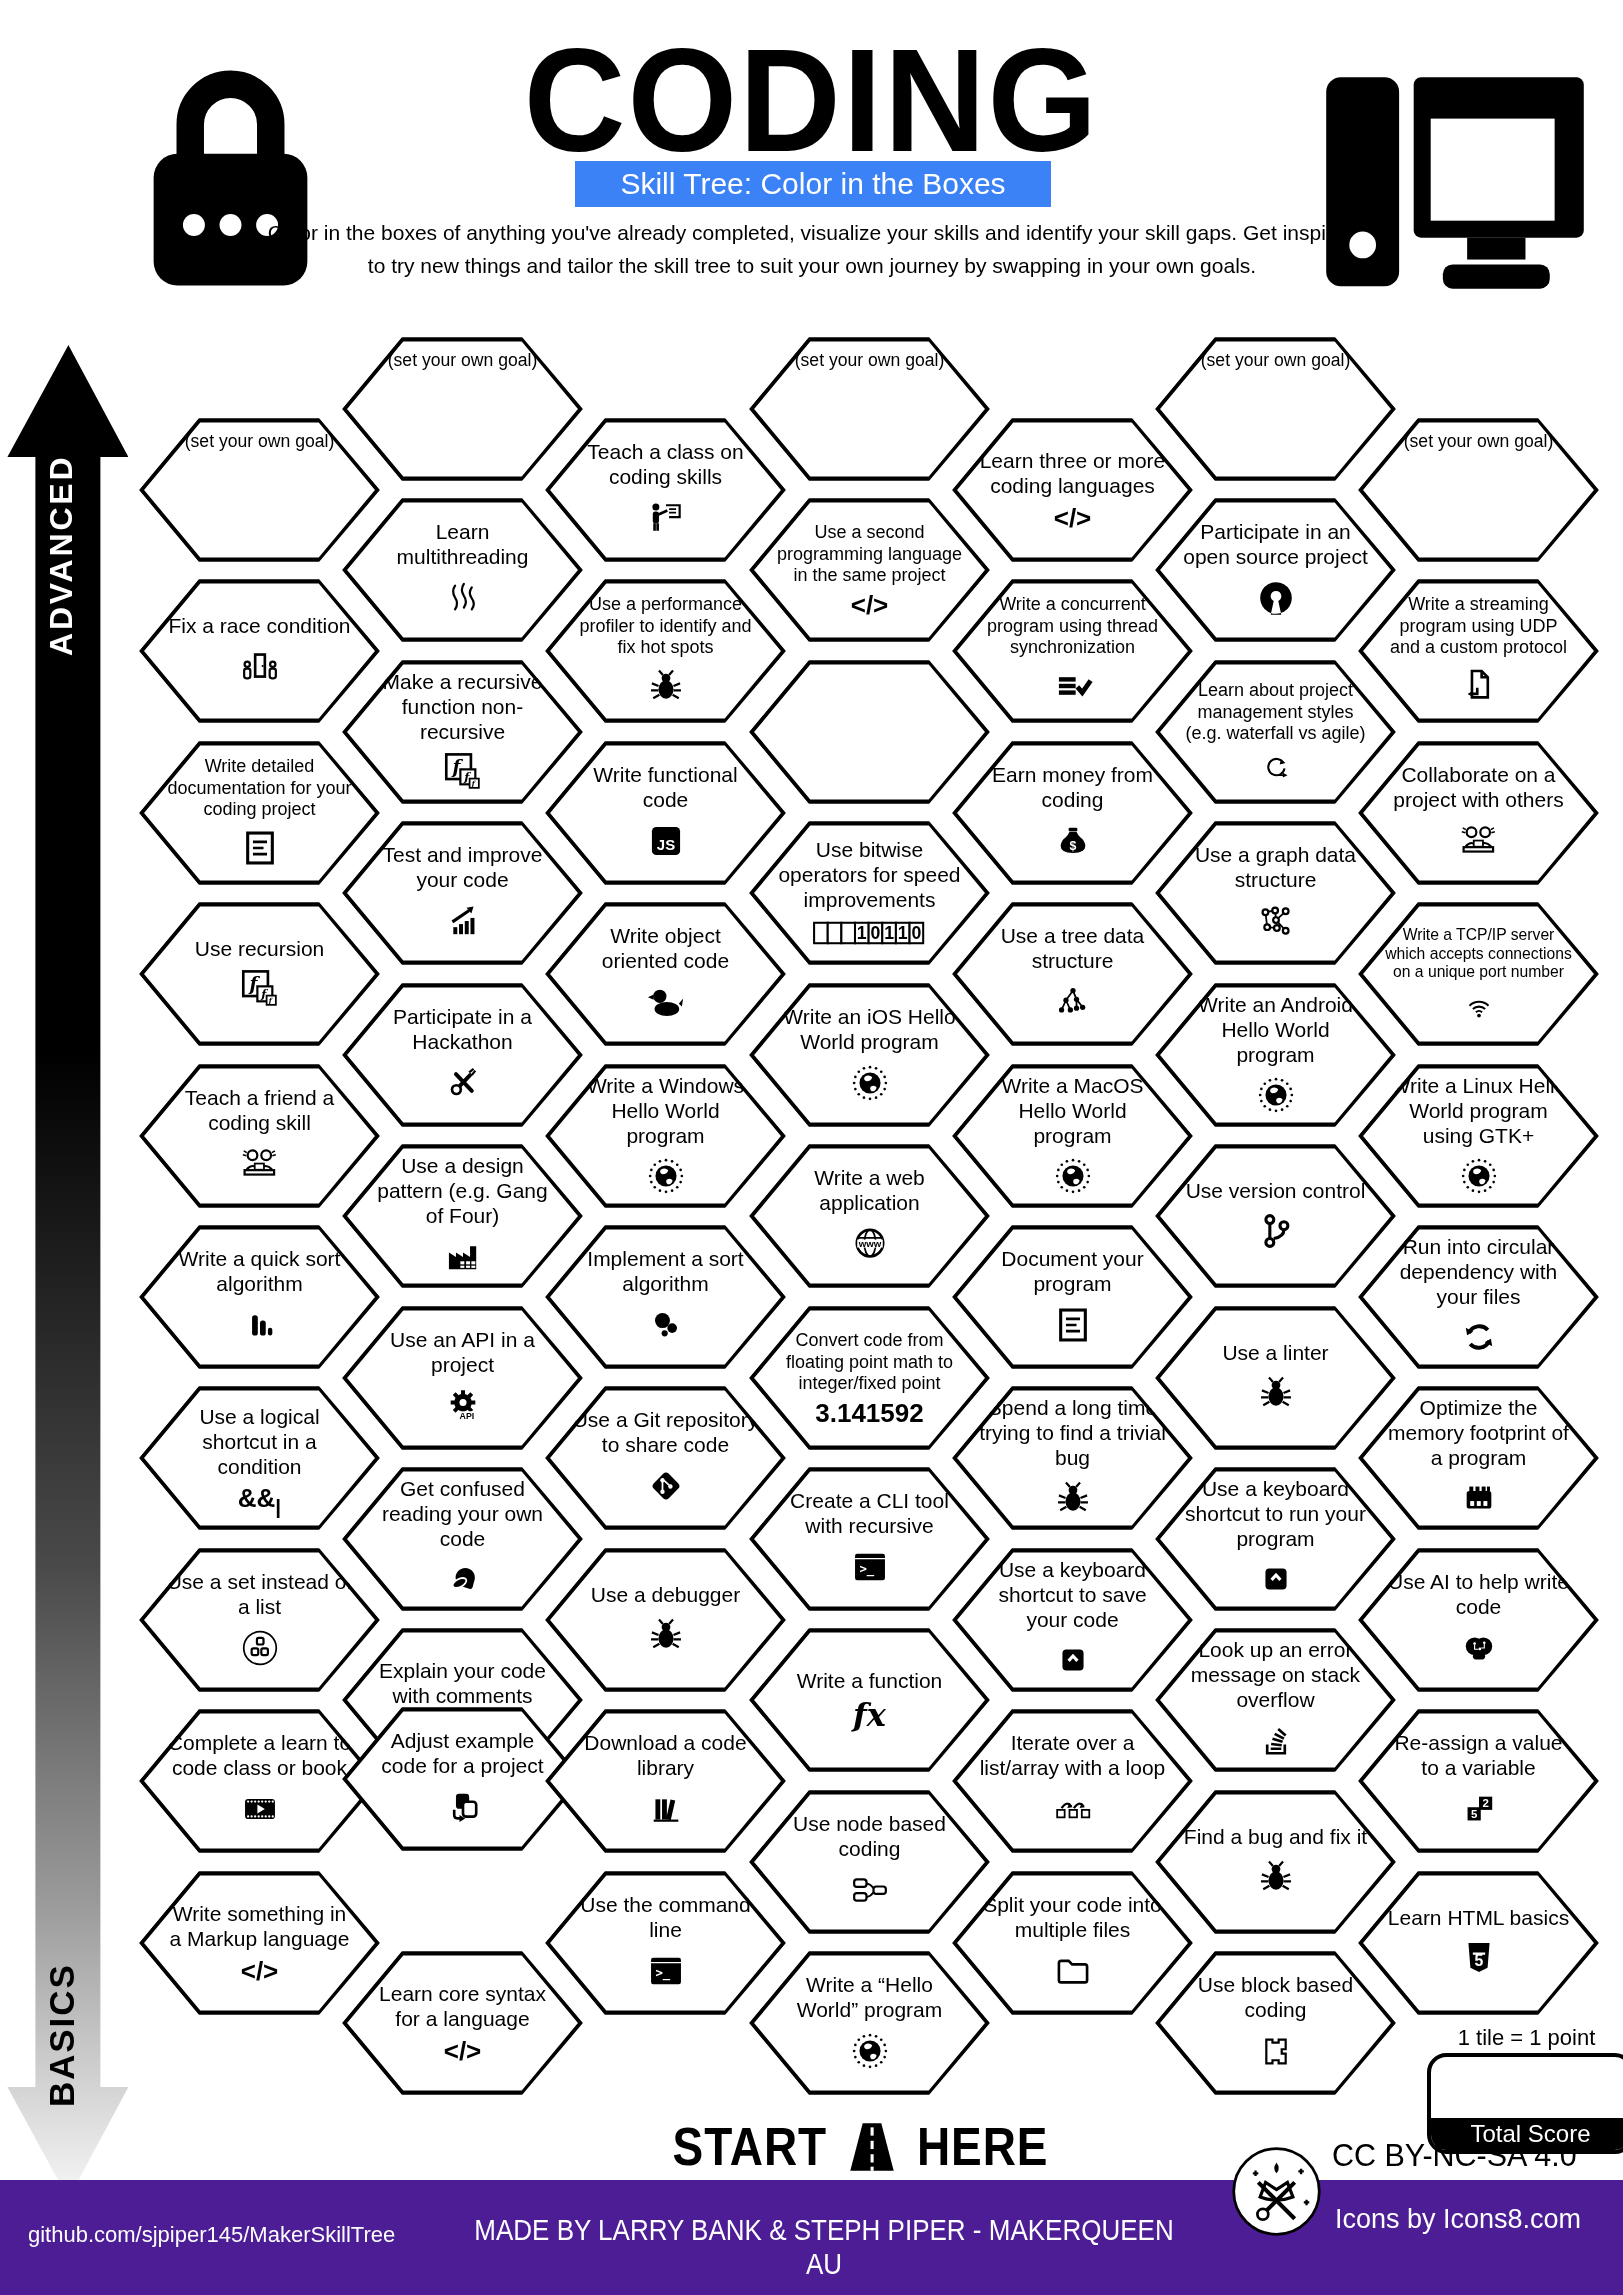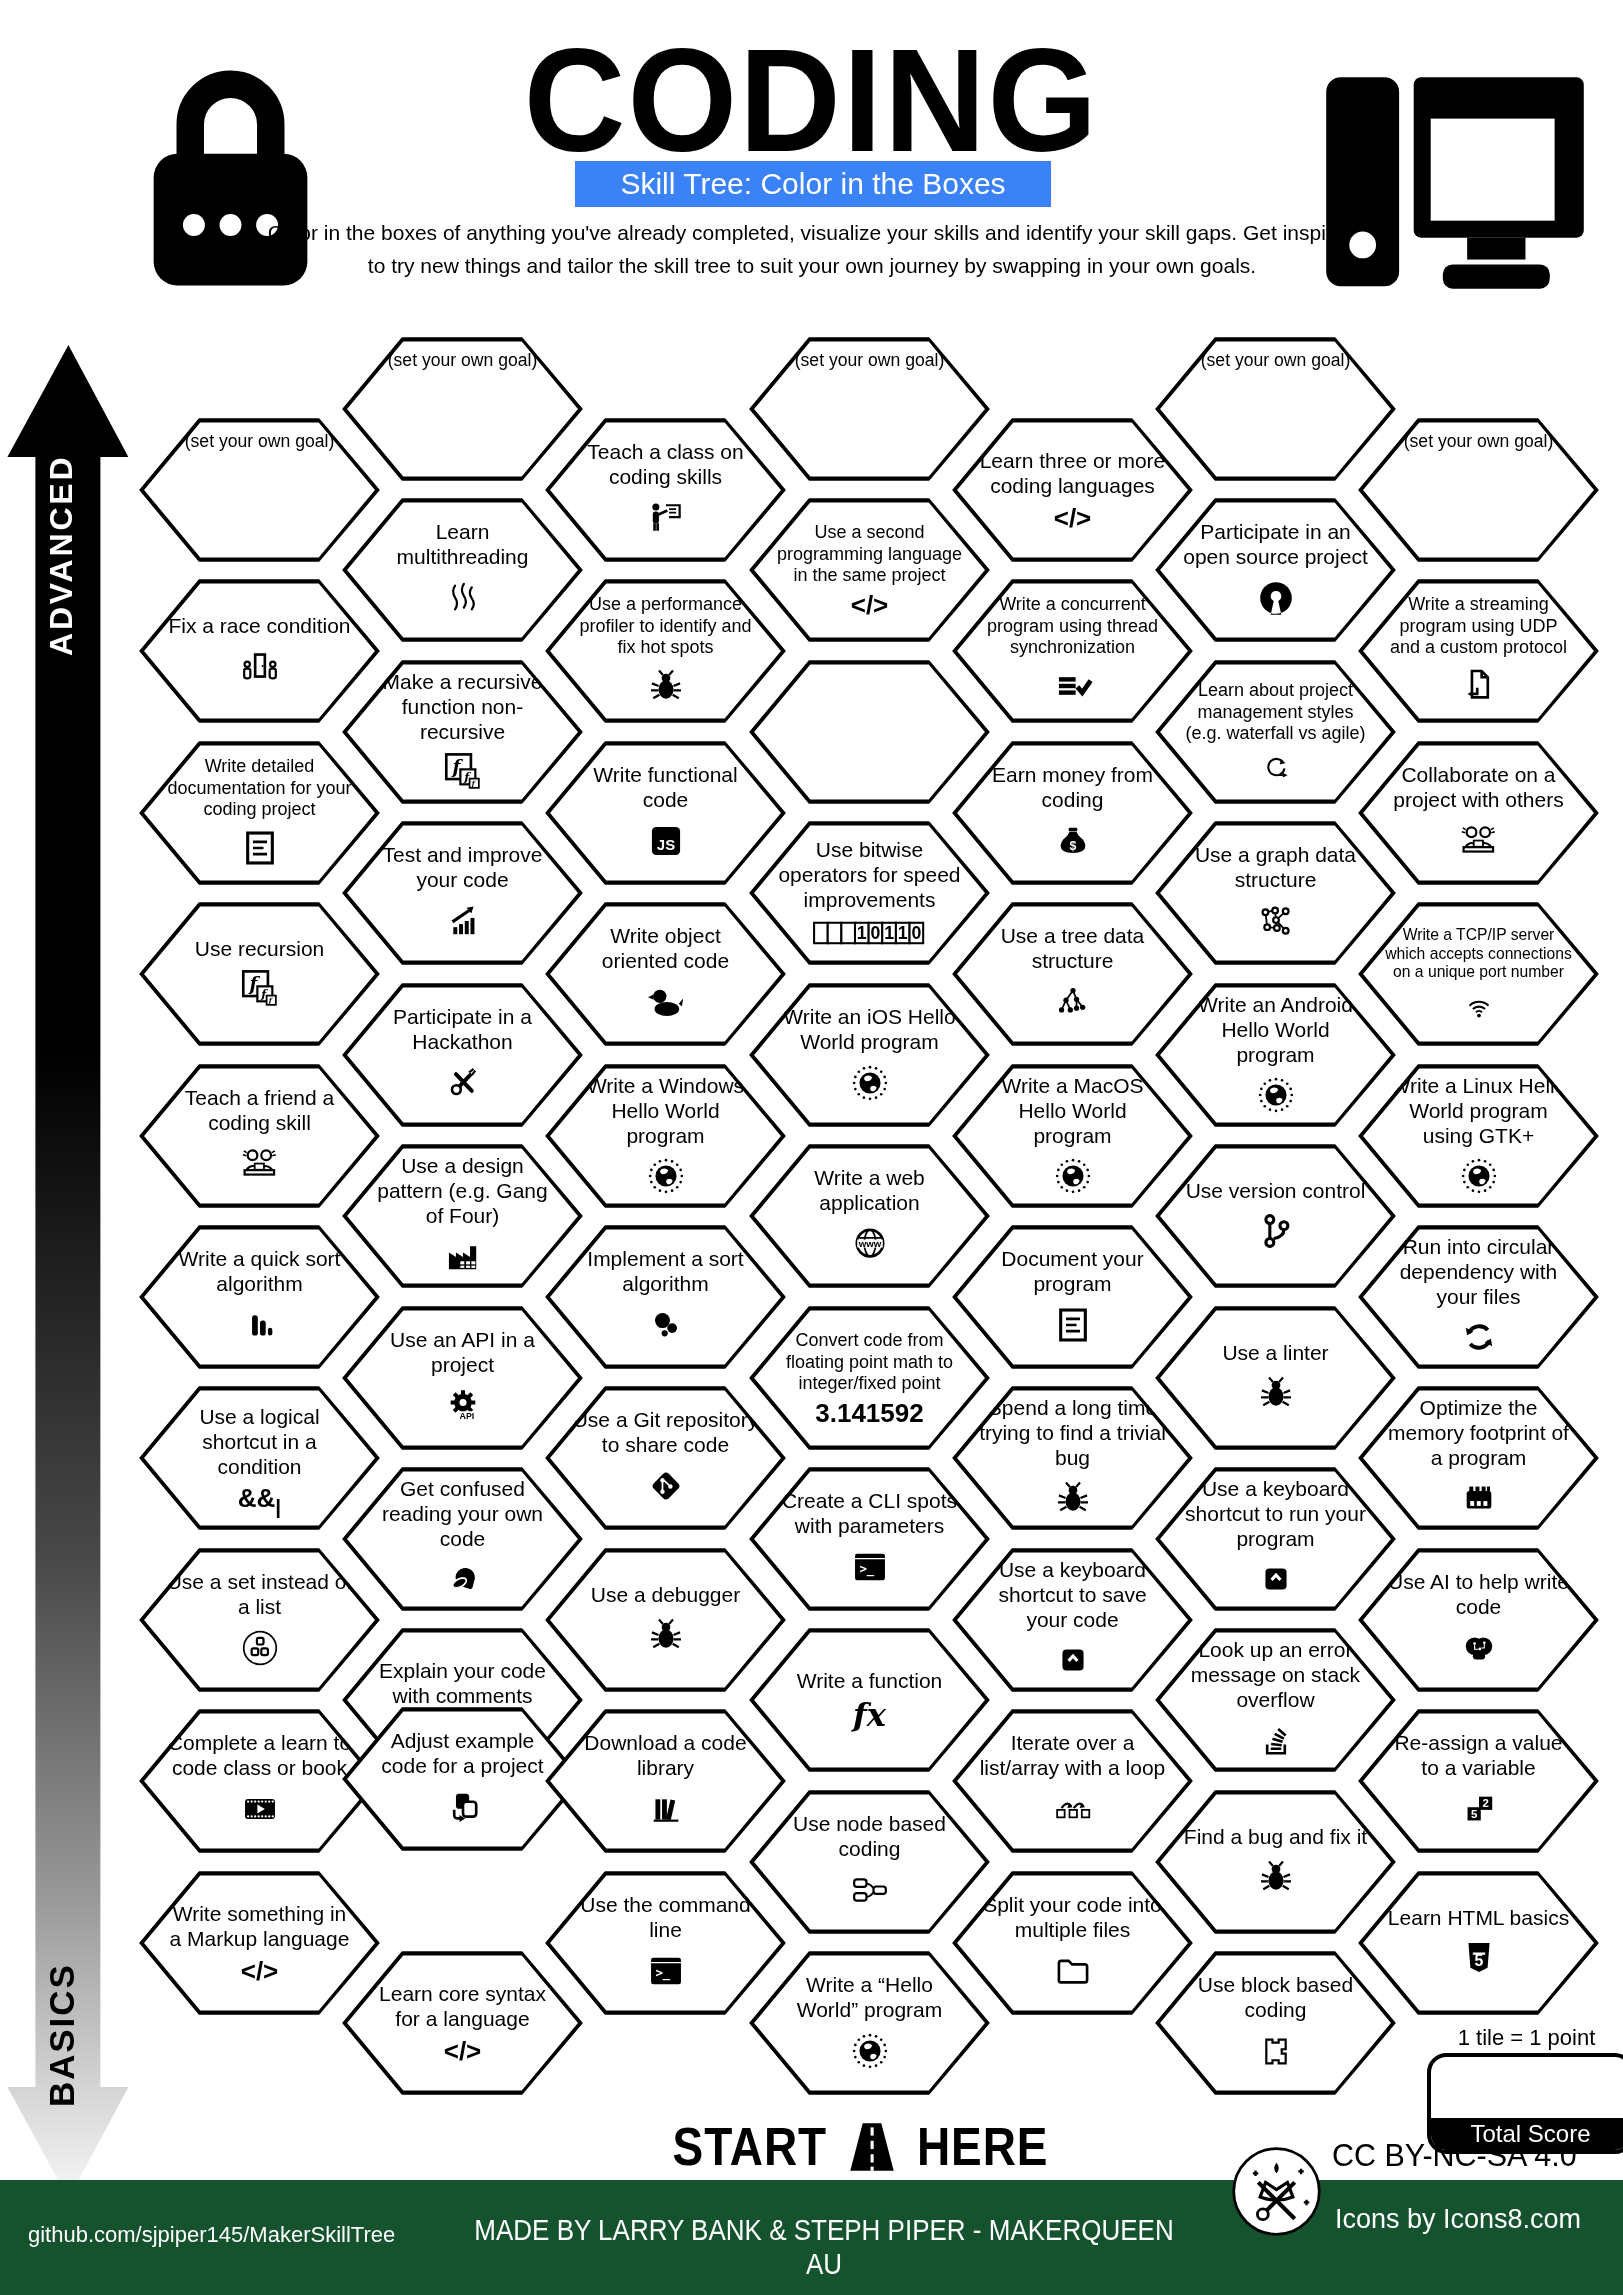--- a/index.html
+++ b/index.html
@@ -55,21 +55,21 @@
   .name-row .nlabel{font-size:25px;}
   .name-line{position:absolute;left:69px;top:31px;width:331px;height:2.8px;background:#000;}
   .tile-note{position:absolute;left:1448px;top:2025px;width:157px;text-align:center;font-size:22px;}
   .score-box{position:absolute;left:1427px;top:2053px;width:199px;height:93px;background:#fff;
       border:4.2px solid #000;border-radius:19.4px;overflow:hidden;}
   .score-bar{position:absolute;left:0;right:0;bottom:0;height:32px;background:#000;color:#fff;
       display:flex;align-items:center;justify-content:center;font-size:24px;}
   .logo-wrap{position:absolute;left:1231px;top:2146px;width:91px;height:91px;z-index:3;}
   .license{position:absolute;left:1332px;top:2138px;font-size:30.5px;z-index:3;}
 
-  .footer-bar{position:absolute;left:0;top:2180px;width:1623px;height:116px;background:#14532d;color:#fff;}
+  .footer-bar{position:absolute;left:0;top:2180px;width:1623px;height:116px;background:#4c1d95;color:#fff;}
   .f-left{position:absolute;left:28px;top:42px;font-size:22px;}
   .f-center{position:absolute;left:463px;top:37px;width:722px;text-align:center;font-size:26px;transform:scaleY(1.1);}
   .f-right{position:absolute;left:1335px;top:24px;font-size:27px;}
 </style>
 </head>
 <body>
 
 <div id="page">
 
   <div class="lock-wrap">
@@ -712,21 +712,21 @@
         <div class="hex-content">
           <div class="hex-label fs-m">Convert code from floating point math to integer/fixed point</div>
           <div class="hex-icon text"><span class="ticon">3.141592</span></div>
         </div>
       </div>
       <div class="hex" style="left: 749px; top: 1467px;">
         <svg class="hexborder" viewBox="0 0 520 311">
           <polygon points="130,5 390,5 515,155.5 390,306 130,306 5,155.5" fill="#fff" stroke="#000" stroke-width="9"></polygon>
         </svg>
         <div class="hex-content">
-          <div class="hex-label fs-l">Create a CLI spots with parameters</div>
+          <div class="hex-label fs-l">Create a CLI tool with recursive</div>
           <div class="hex-icon">
             <svg viewBox="0 0 100 100">
               <rect x="16" y="20" width="68" height="60" rx="5"></rect>
               <path d="M16,31 h68" stroke="#fff" stroke-width="3"></path>
               <text x="26" y="64" font-size="28" font-weight="bold" fill="#fff" font-family="DejaVu Sans Mono,monospace">&gt;_</text>
             </svg>
           </div>
         </div>
       </div>
       <div class="hex" style="left: 749px; top: 1628px;">

